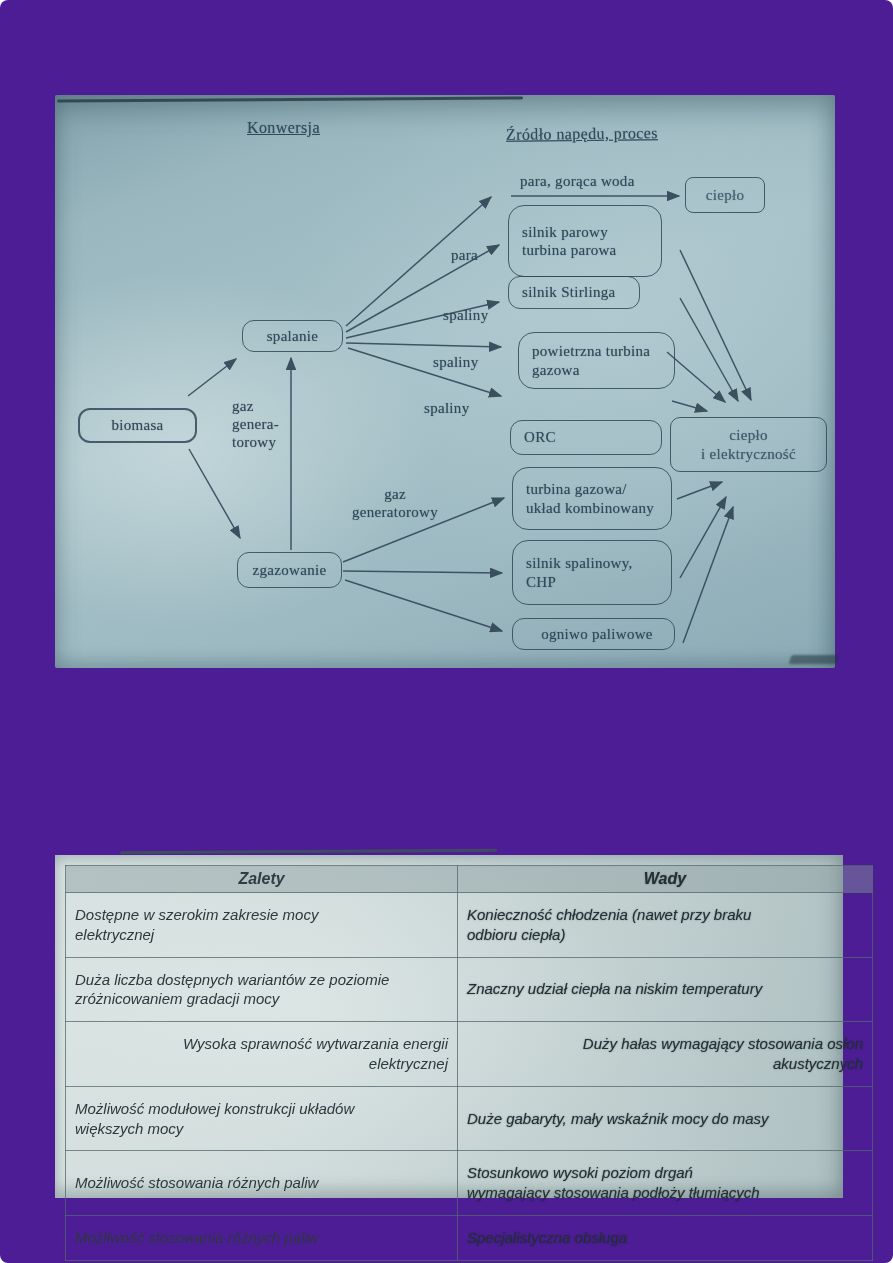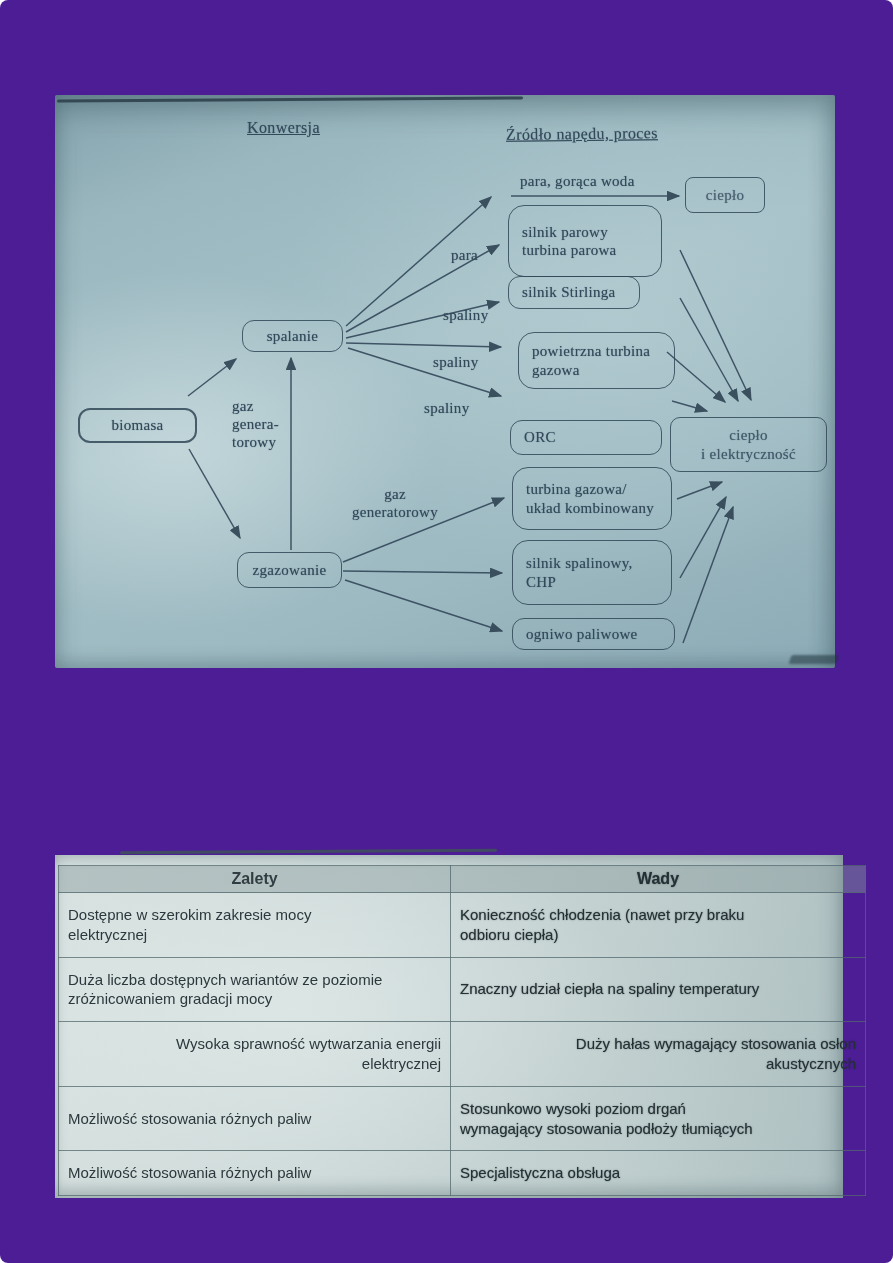--- a/index.html
+++ b/index.html
@@ -44,21 +44,21 @@
   .n-spalanie{left:187px;top:225px;width:101px;height:32px;}
   .n-zgazowanie{left:182px;top:457px;width:105px;height:36px;}
   .n-cieplo{left:630px;top:82px;width:80px;height:36px;border-radius:8px;color:#4a6172;}
   .n-silnik-parowy{left:453px;top:110px;width:154px;height:72px;border-radius:16px;}
   .n-silnik-stirlinga{left:453px;top:181px;width:132px;height:33px;}
   .n-powietrzna{left:455px;top:237px;width:157px;height:57px;border-radius:16px;margin-left:8px;}
   .n-orc{left:455px;top:283px;width:152px;height:35px;margin-top:42px;}
   .n-cieplo-elektrycznosc{left:615px;top:322px;width:157px;height:55px;border-radius:10px;color:#42596b;}
   .n-turbina-gazowa{left:457px;top:372px;width:160px;height:63px;border-radius:16px;}
   .n-silnik-spalinowy{left:457px;top:445px;width:160px;height:65px;border-radius:16px;}
-  .n-ogniwo{left:457px;top:523px;width:163px;height:32px;}
+  .n-ogniwo{left:457px;top:523px;width:163px;height:32px;text-align:center;}
 
   .edge-label{
     position:absolute;font-size:15px;letter-spacing:.3px;color:#33495a;
     text-shadow:0 0 1px rgba(50,73,90,.6);white-space:pre-line;line-height:1.2;
   }
   .l-para-goraca{left:465px;top:70px;white-space:nowrap;margin-top:7px;}
   .l-para{left:396px;top:151px;}
   .l-spaliny1{left:388px;top:211px;}
   .l-spaliny2{left:378px;top:258px;}
   .l-spaliny3{left:369px;top:304px;}
@@ -80,22 +80,22 @@
   .photo-table{
     position:absolute;left:55px;top:855px;width:788px;height:343px;
     background:
       radial-gradient(ellipse 500px 260px at 30% 45%, rgba(230,239,238,0.5), rgba(230,239,238,0) 70%),
       linear-gradient(100deg,#d7e1e0 0%,#cfdbda 35%,#c1cfcf 70%,#aec0c2 100%);
     box-shadow: inset 0 6px 10px rgba(35,58,64,0.12), inset 0 -10px 14px rgba(35,58,64,0.20),
                 inset -12px 0 16px rgba(35,58,64,0.12);
     font-family:"Liberation Sans", sans-serif;
   }
   table.zw{
-    position:absolute;left:3px;top:10px;width:808px;
-    border-collapse:collapse;table-layout:fixed;
+    position:absolute;left:10px;top:10px;width:808px;
+    border-collapse:collapse;table-layout:fixed;font-style:italic;
   }
   table.zw th, table.zw td{
     border:1px solid rgba(82,104,109,.75);
     font-size:15px;color:#2c383d;
     padding:12px 9px;vertical-align:middle;line-height:1.32;
   }
   table.zw th{
     height:24px;font-size:16px;font-weight:bold;text-align:center;
     background:rgba(138,156,158,.45);color:#313d42;padding:1px 6px;
   }
@@ -206,31 +206,40 @@
               <span class="cell-text">Konieczność chłodzenia (nawet przy braku
 odbioru ciepła)</span>
             </td>
         </tr>
         <tr class="r2">
           <td>
               <span class="cell-text">Duża liczba dostępnych wariantów ze poziomie
 zróżnicowaniem gradacji mocy</span>
             </td>
           <td class="wada">
-              <span class="cell-text">Znaczny udział ciepła na spaliny temperatury</span>
+              <span class="cell-text">Znaczny udział ciepła na niskim temperatury</span>
             </td>
         </tr>
         <tr class="r3">
           <td>
               <span class="cell-text">Wysoka sprawność wytwarzania energii
 elektrycznej</span>
             </td>
           <td class="wada">
               <span class="cell-text">Duży hałas wymagający stosowania osłon
 akustycznych</span>
+            </td>
+        </tr>
+        <tr class="r4">
+          <td>
+              <span class="cell-text">Możliwość modułowej konstrukcji układów
+większych mocy</span>
+            </td>
+          <td class="wada">
+              <span class="cell-text">Duże gabaryty, mały wskaźnik mocy do masy</span>
             </td>
         </tr>
         <tr class="r5">
           <td>
               <span class="cell-text">Możliwość stosowania różnych paliw</span>
             </td>
           <td class="wada">
               <span class="cell-text">Stosunkowo wysoki poziom drgań
 wymagający stosowania podłoży tłumiących</span>
             </td>

